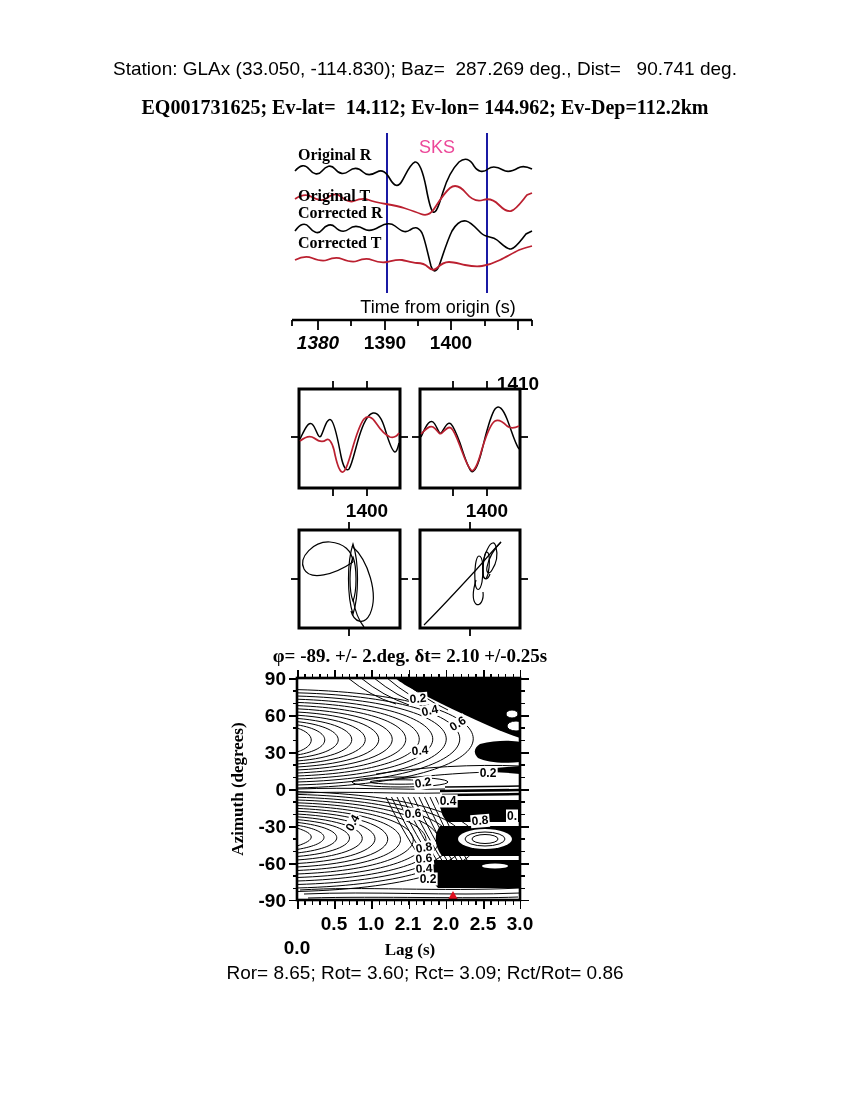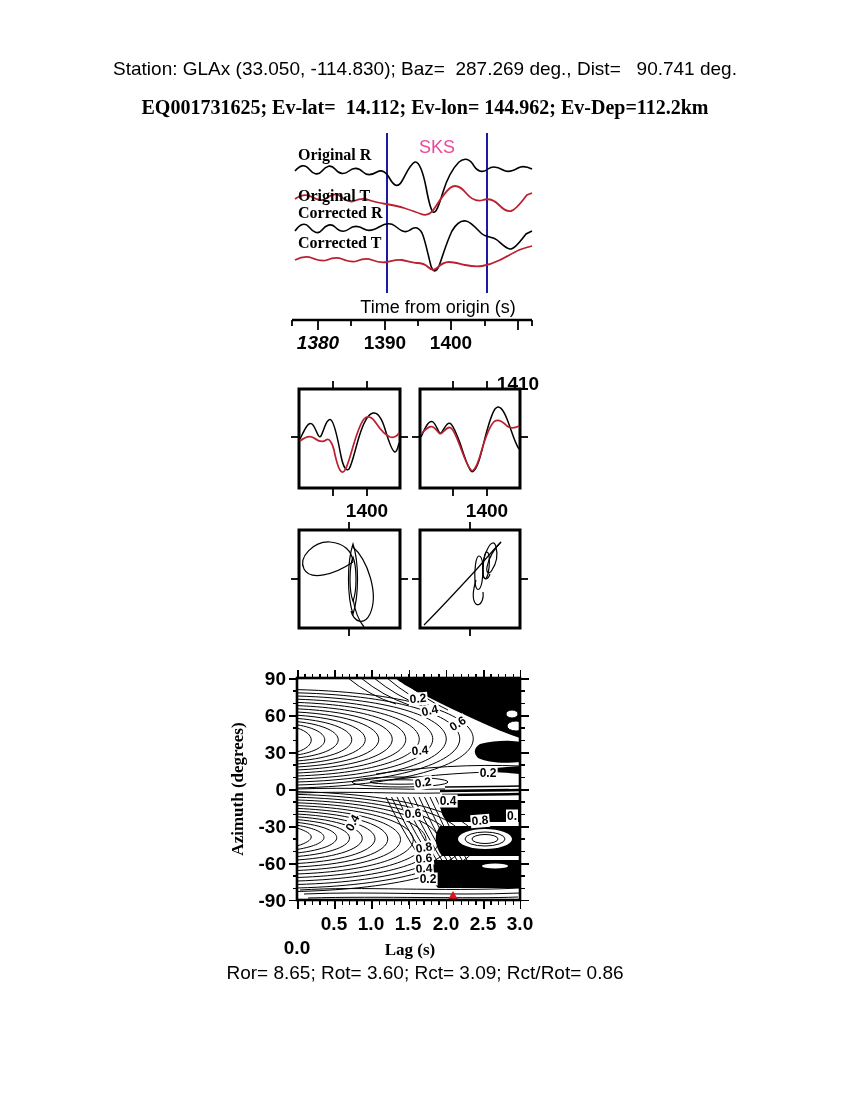--- a/index.html
+++ b/index.html
@@ -224,20 +224,21 @@
 
   <div class="t axlabel ctr" style="left:438px;top:297px;">Time from origin (s)</div>
   <div class="t ticknum ctr" style="left:318px;top:332px;font-style:italic;">1380</div>
   <div class="t ticknum ctr" style="left:385px;top:332px;">1390</div>
   <div class="t ticknum ctr" style="left:451px;top:332px;">1400</div>
   <div class="t ticknum ctr" style="left:518px;top:332px;margin-top:41px;">1410</div>
 
   <div class="t ticknum ctr" style="left:367px;top:500px;">1400</div>
   <div class="t ticknum ctr" style="left:487px;top:500px;">1400</div>
 
+  <div class="t ctitle ctr" style="left:410px;top:645px;">φ= -89. +/- 2.deg. δt= 2.10 +/-0.25s</div>
   <div class="t slabel" style="left:238px;top:789px;transform:translate(-50%,-50%) rotate(-90deg);white-space:nowrap;">Azimuth (degrees)</div>
 
   <div class="ylab" style="left:240px;top:668px;">90</div>
   <div class="ylab" style="left:240px;top:705px;">60</div>
   <div class="ylab" style="left:240px;top:742px;">30</div>
   <div class="ylab" style="left:240px;top:779px;">0</div>
   <div class="ylab" style="left:240px;top:816px;">-30</div>
   <div class="ylab" style="left:240px;top:853px;">-60</div>
   <div class="ylab" style="left:240px;top:890px;">-90</div>
 
@@ -262,20 +263,20 @@
   <div class="chip" style="left:512px;top:816px;">0.</div>
   <div class="chip" style="left:353px;top:823px;transform:translate(-50%,-50%) rotate(-62deg);">0.4</div>
   <div class="chip" style="left:424px;top:848px;transform:translate(-50%,-50%) rotate(-10deg);">0.8</div>
   <div class="chip" style="left:424px;top:859px;transform:translate(-50%,-50%) rotate(-6deg);">0.6</div>
   <div class="chip" style="left:424px;top:869px;transform:translate(-50%,-50%) rotate(-4deg);">0.4</div>
   <div class="chip" style="left:428px;top:879px;">0.2</div>
 
   <div class="t ticknum ctr" style="left:297px;top:913px;margin-top:24px;">0.0</div>
   <div class="t ticknum ctr" style="left:334px;top:913px;">0.5</div>
   <div class="t ticknum ctr" style="left:371px;top:913px;">1.0</div>
-  <div class="t ticknum ctr" style="left:408px;top:913px;">1.5</div>
+  <div class="t ticknum ctr" style="left:408px;top:913px;">2.1</div>
   <div class="t ticknum ctr" style="left:446px;top:913px;">2.0</div>
   <div class="t ticknum ctr" style="left:483px;top:913px;">2.5</div>
   <div class="t ticknum ctr" style="left:520px;top:913px;">3.0</div>
 
   <div class="t slabel ctr" style="left:410px;top:940px;">Lag (s)</div>
   <div class="t footer ctr" style="left:425px;top:962px;">Ror= 8.65; Rot= 3.60; Rct= 3.09; Rct/Rot= 0.86</div>
 </div>
 
 </body></html>

